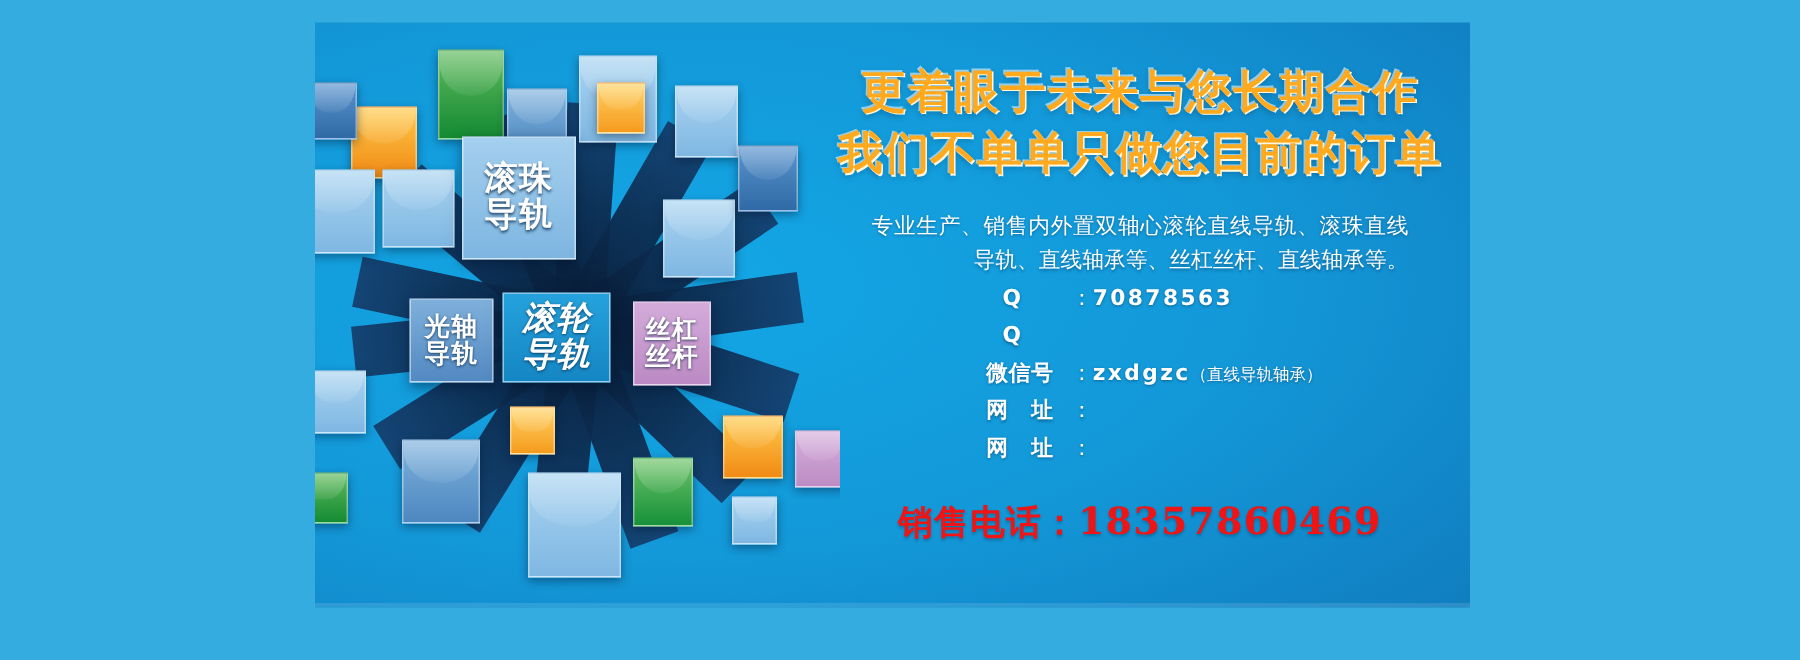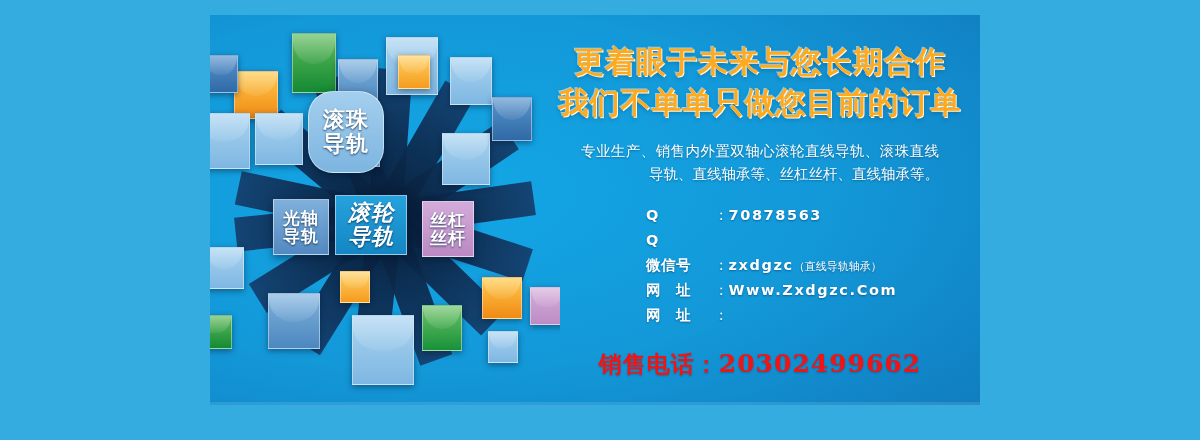--- a/index.html
+++ b/index.html
@@ -70,21 +70,21 @@
     box-sizing:border-box;
     border:1px solid rgba(255,255,255,.5);
     box-shadow:0 3px 8px rgba(0,20,45,.5);
     color:#fff;font-weight:bold;
     text-shadow:0 1px 2px rgba(0,30,60,.75);
     line-height:1.08;text-align:center;
     letter-spacing:1px;
   }
   .lb-inner{display:block;}
   .lb-ball{left:98px;top:76px;width:76px;height:82px;font-size:22px;
-    background:linear-gradient(180deg,#a4cfee,#7db5e0);border-radius:25px;}
+    background:linear-gradient(180deg,#a4cfee,#7db5e0);}
   .lb-shaft{left:63px;top:184px;width:56px;height:56px;font-size:17px;
     background:linear-gradient(180deg,#7fb0db,#5289c1);}
   .lb-roller{left:125px;top:180px;width:72px;height:60px;font-size:22px;
     background:linear-gradient(180deg,#25a2dd,#1486c3);font-style:italic;}
   .lb-screw{left:212px;top:186px;width:52px;height:56px;font-size:17px;
     background:linear-gradient(180deg,#d3abda,#bb89c3);}
 
   
   .content{position:absolute;left:330px;top:0;width:440px;height:390px;}
 
@@ -101,21 +101,21 @@
   }
   .headline .ln{display:block;white-space:nowrap;}
 
   .blurb{
     margin:16px auto 0 auto;width:358px;
     color:#ffffff;font-size:14.5px;line-height:1.62;
     text-align:justify;text-align-last:right;
     text-shadow:0 1px 2px rgba(0,35,70,.45);
   }
 
-  .contact{margin:16px 0 0 106px;color:#fff;}
+  .contact{margin:0 0 0 106px;color:#fff;text-align:center;}
   .crow{
     display:flex;align-items:baseline;
     font-size:14.5px;line-height:1.72;
     text-shadow:0 1px 2px rgba(0,35,70,.45);
   }
   .clabel{
     width:68px;flex:none;font-weight:bold;
     letter-spacing:.5px;
   }
   .clabel.sp{letter-spacing:11px;}
@@ -308,28 +308,27 @@
         <div class="crow">
           <span class="clabel">微信号</span>
           <span>：</span>
           <span class="cval">zxdgzc</span>
           <span class="cnote">（直线导轨轴承）</span>
         </div>
 
         <div class="crow">
           <span class="clabel">网　址</span>
           <span>：</span>
-          <span class="cval">Www.Zxdgzc.Com</span>
         </div>
 
         <div class="crow">
           <span class="clabel">网　址</span>
           <span>：</span>
         </div>
       </div>
 
       <div class="phone">
-        <span class="plabel">销售电话：</span><span class="pnum">20302499662</span>
+        <span class="plabel">销售电话：</span><span class="pnum">18357860469</span>
       </div>
 
     </div>
   </div>
 </div>
 
 </body></html>

